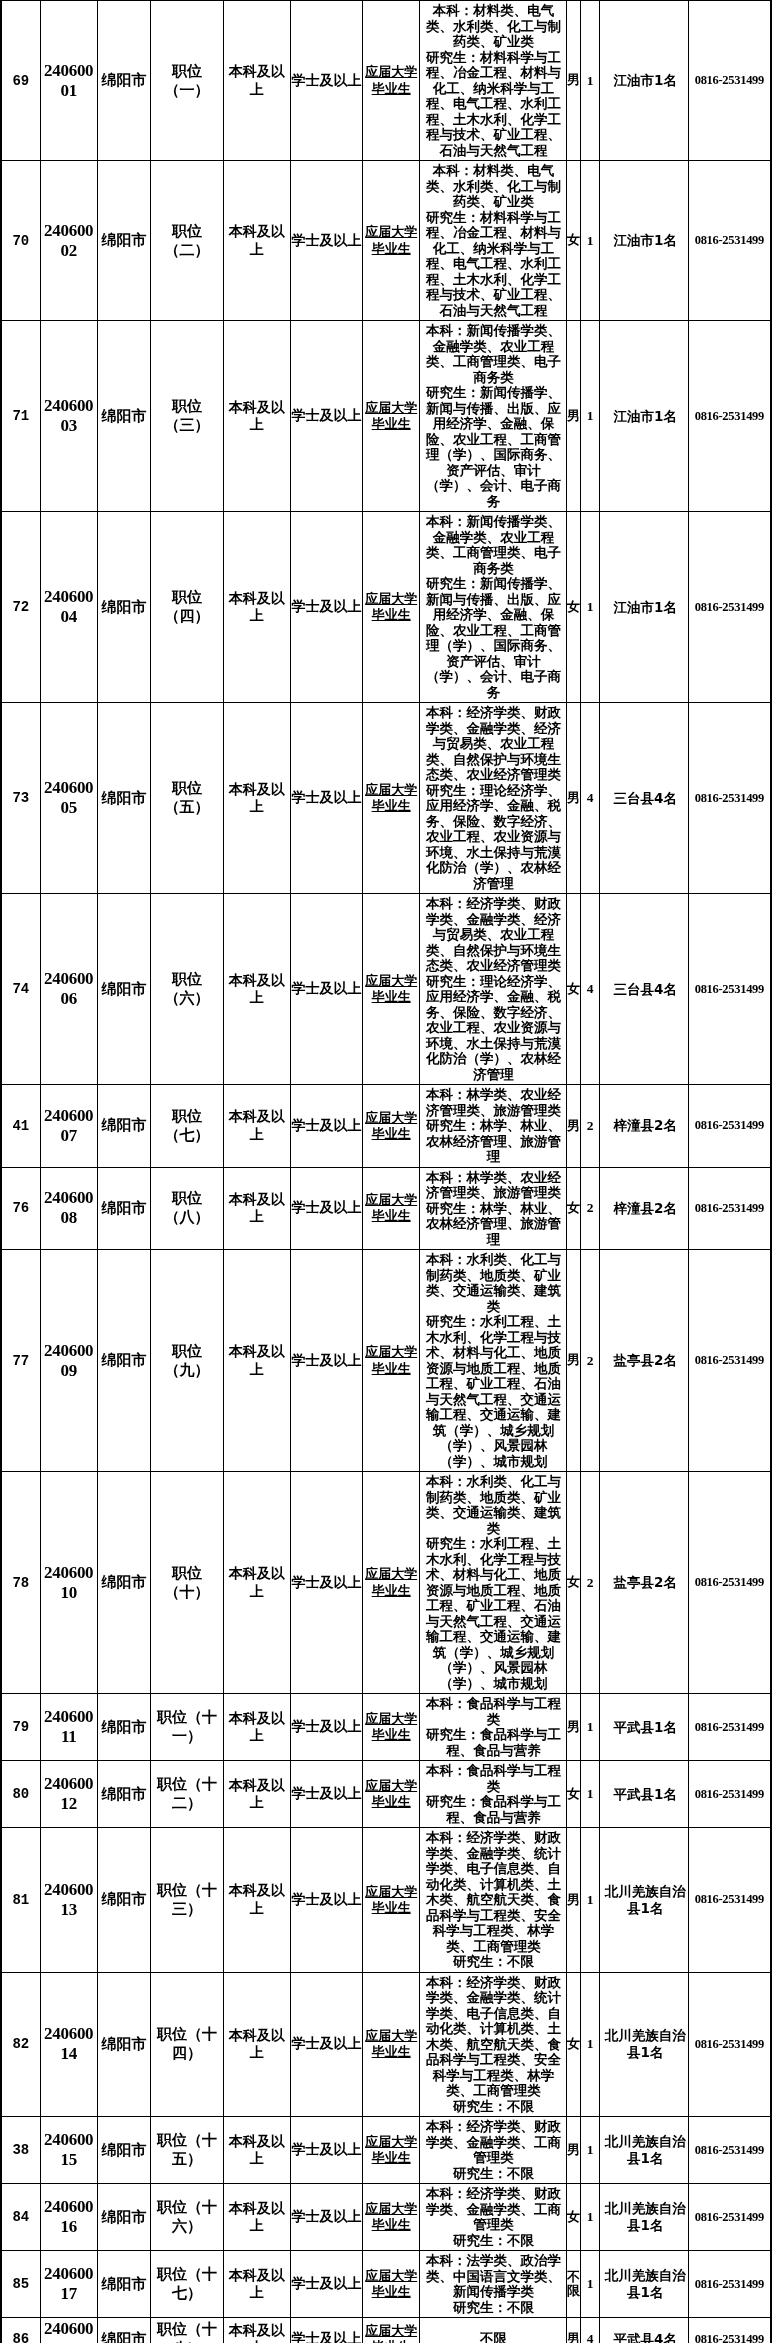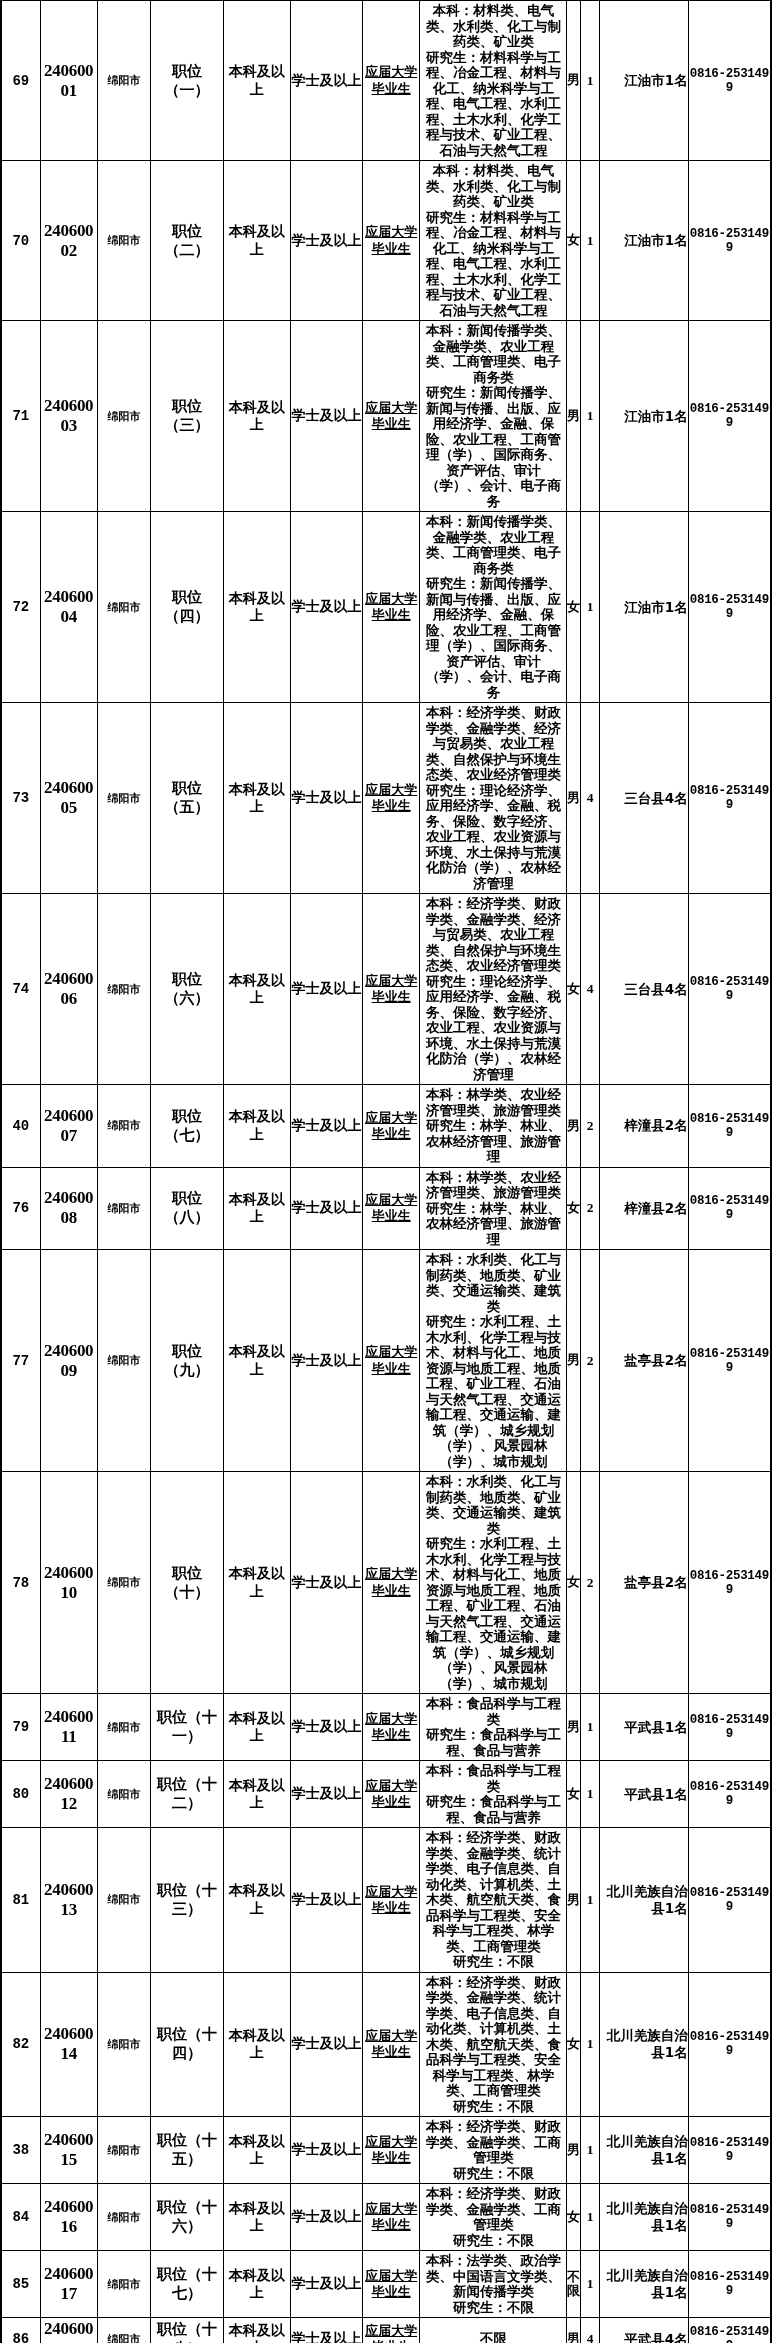--- a/index.html
+++ b/index.html
@@ -3,31 +3,31 @@
 <meta charset="utf-8">
 <style>
   html,body{margin:0;padding:0;background:#fff;}
   body{width:772px;font-family:"DejaVu Sans","Liberation Sans",sans-serif;color:#000;}
   table{border-collapse:collapse;table-layout:fixed;width:772px;background:#fff;}
   td{border:1px solid #000;vertical-align:middle;text-align:center;
      font-weight:bold;padding:1px 0;overflow:hidden;word-break:break-all;}
   table{border:2px solid #000;border-top-width:1px;}
   .c-no   {width:38px;font-family:Liberation Mono, monospace;font-size:14px;}
   .c-code {width:55px;font-family:Liberation Serif, serif;font-size:17px;letter-spacing:-0.3px;}
-  .c-city {width:52px;font-size:11px;}
+  .c-city {width:52px;font-size:15px;}
   .c-pos  {width:70px;font-size:15px;}
   .c-edu  {width:65px;font-size:14px;line-height:1.25;}
   .c-deg  {width:70px;font-size:14px;}
   .c-tgt  {width:55px;font-size:13px;line-height:1.25;text-decoration:underline;}
   .c-maj  {width:142px;font-size:13.5px;line-height:15.5px;text-align:center;
            white-space:pre-line;padding:2px 1px 2px 2px;}
   .c-sex  {width:14px;font-size:13px;line-height:1.1;padding:0;}
   .c-cnt  {width:18px;font-family:"Liberation Serif",serif;font-size:13.5px;padding:0;}
-  .c-quo  {width:86px;font-size:13.5px;text-align:right;padding-left:3px;line-height:1.25;}
-  .c-tel  {width:80px;font-family:Liberation Mono, monospace;font-size:12.5px;letter-spacing:-0.3px;margin-left:12px;}
+  .c-quo  {width:86px;font-size:13.5px;text-align:center;padding-left:3px;line-height:1.25;}
+  .c-tel  {width:80px;font-family:Liberation Serif, serif;font-size:12.5px;letter-spacing:-0.3px;margin-left:12px;}
 </style>
 </head>
 <body>
 
 <table>
   <colgroup>
     <col class="c-no">
       <col class="c-code">
       <col class="c-city">
       <col class="c-pos">
@@ -131,21 +131,21 @@
     <td class="c-tgt">应届大学毕业生</td>
     <td class="c-maj">本科：经济学类、财政学类、金融学类、经济与贸易类、农业工程类、自然保护与环境生态类、农业经济管理类
 研究生：理论经济学、应用经济学、金融、税务、保险、数字经济、农业工程、农业资源与环境、水土保持与荒漠化防治（学）、农林经济管理</td>
     <td class="c-sex">女</td>
     <td class="c-cnt">4</td>
     <td class="c-quo">三台县4名</td>
     <td class="c-tel">0816-2531499</td>
   </tr>
 
   <tr>
-    <td class="c-no">40</td>
+    <td class="c-no">41</td>
     <td class="c-code">24060007</td>
     <td class="c-city">绵阳市</td>
     <td class="c-pos">职位（七）</td>
     <td class="c-edu">本科及以上</td>
     <td class="c-deg">学士及以上</td>
     <td class="c-tgt">应届大学毕业生</td>
     <td class="c-maj">本科：林学类、农业经济管理类、旅游管理类
 研究生：林学、林业、农林经济管理、旅游管理</td>
     <td class="c-sex">男</td>
     <td class="c-cnt">2</td>

